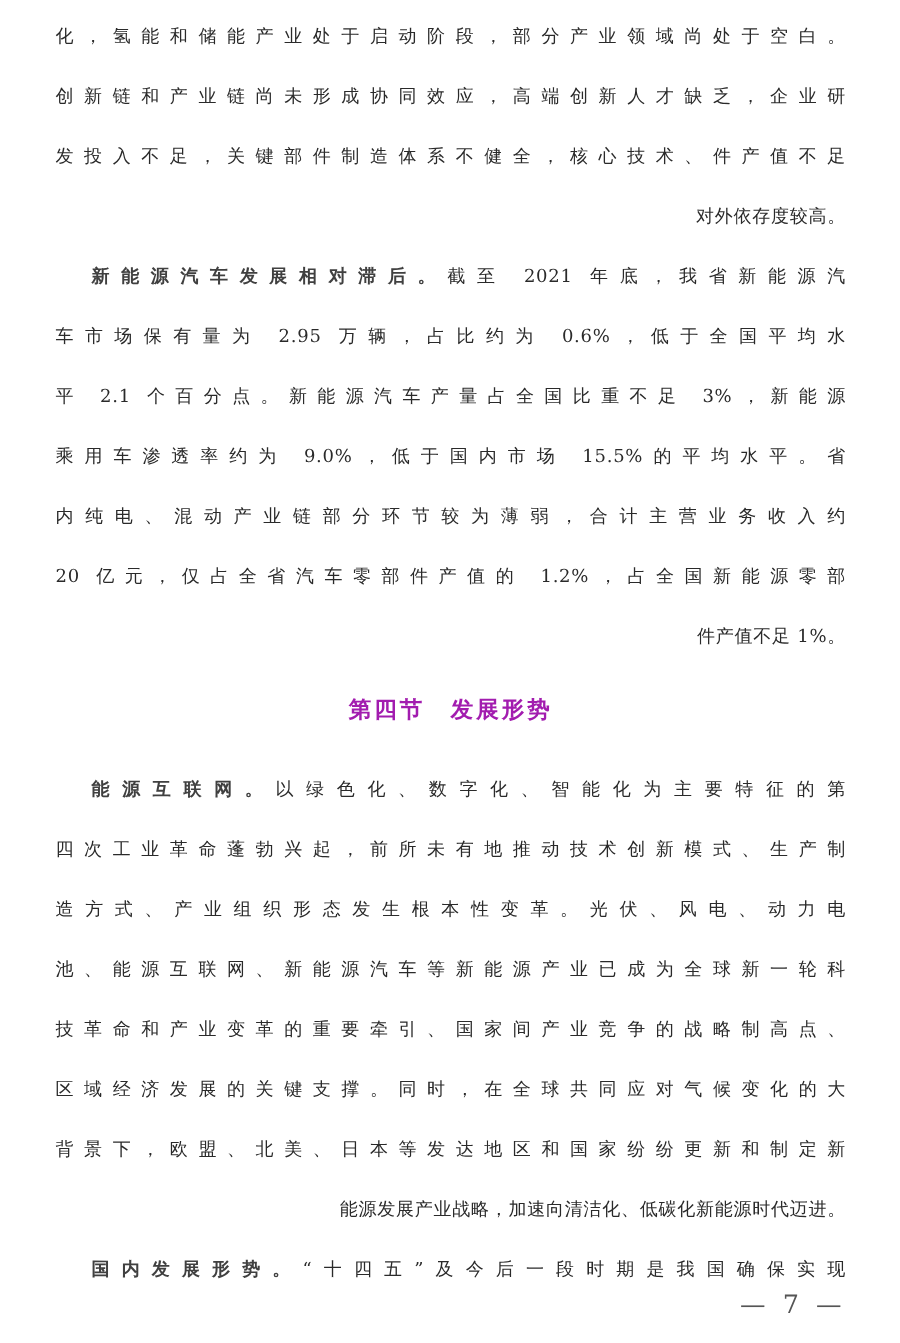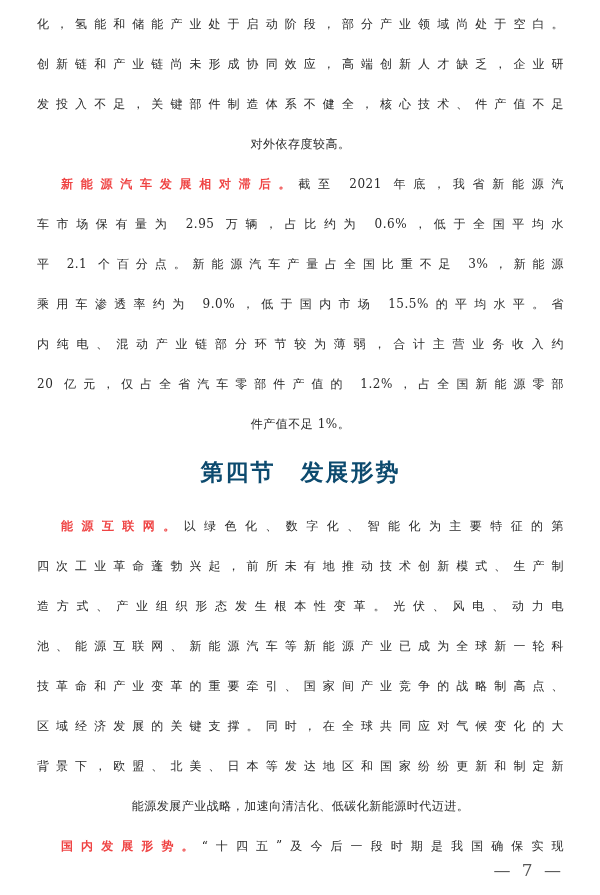--- a/index.html
+++ b/index.html
@@ -30,40 +30,40 @@
     font-size: 12px;
     line-height: 40px;
     height: 40px;
     letter-spacing: 0.5px;
     text-align: justify;
     text-align-last: justify;
     white-space: nowrap;
     overflow: hidden;
   }
   .line.last {
-    text-align: center;
+    text-align: right;
     text-align-last: auto;
   }
   .line.indent {
     text-indent: 2em;
   }
   .lead {
     font-weight: 700;
-    color: #ef4444;
+    color: #404040;
   }
   .heading {
     margin: 10px 0 12px 0;
     height: 40px;
     line-height: 40px;
-    font-size: 23px;
+    font-size: 15px;
     font-weight: 700;
     text-align: center;
-    color: #0c4a6e;
+    color: #a21caf;
     letter-spacing: 2px;
-    font-family: Liberation Mono, monospace;
+    font-family: Liberation Serif, serif;
   }
   .page-footer {
     position: absolute;
     right: 36px;
     bottom: 15px;
     font-size: 17px;
     letter-spacing: 3px;
     color: #555555;
     font-family: "DejaVu Serif", "Liberation Serif", serif;
   }

